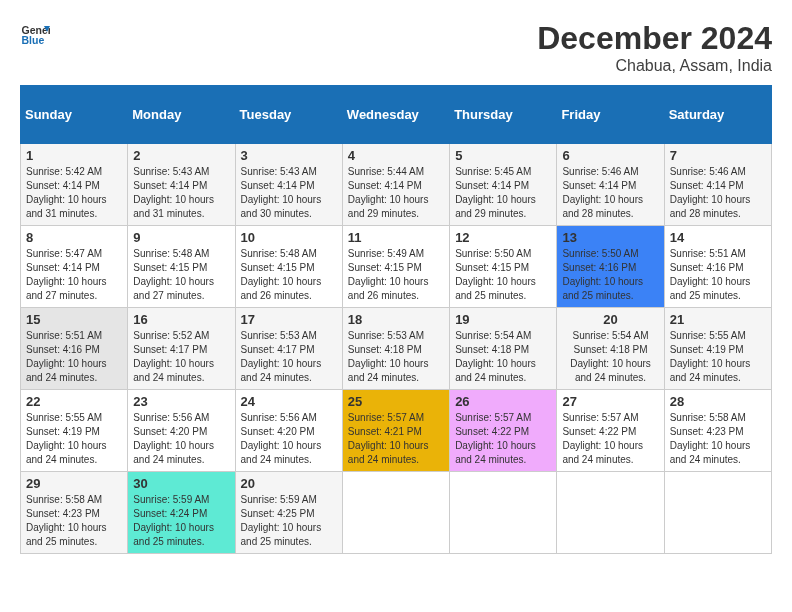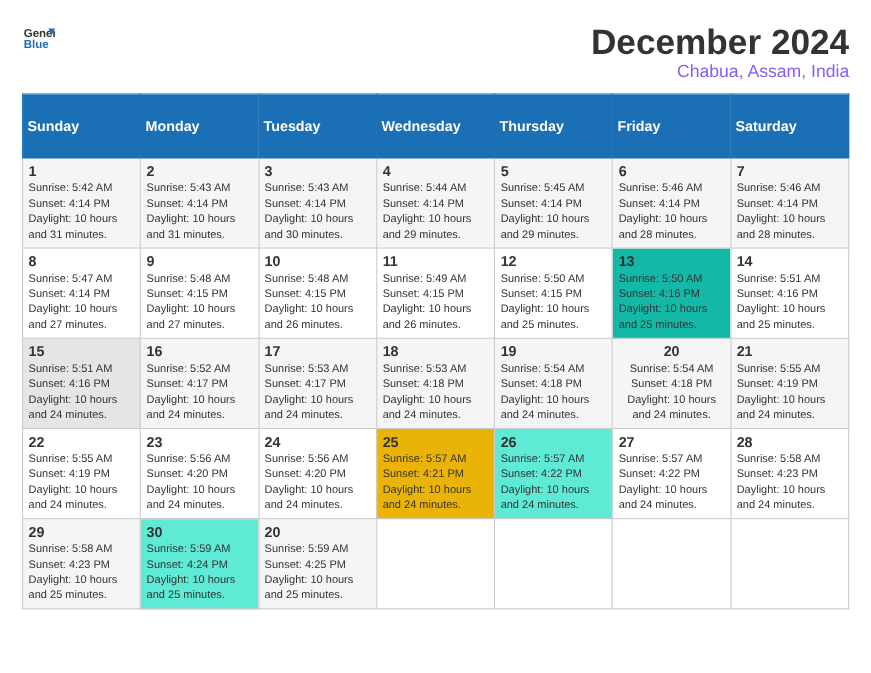--- a/index.html
+++ b/index.html
@@ -28,21 +28,21 @@
     .title-area {
       text-align: right;
     }
     .month-title {
       font-size: 32px;
       font-weight: bold;
       color: #333;
     }
     .location-title {
       font-size: 16px;
-      color: #8b5cf6;
+      color: #404040;
     }
     .calendar-table {
       width: 100%;
       border-collapse: collapse;
       font-size: 11px;
     }
     .calendar-table th {
       background-color: #1a6fb5;
       color: #fff;
       padding: 21px 4px;
@@ -204,21 +204,21 @@
           </div>
         </td>
         <td style="background-color: rgb(255, 255, 255);">
           <span class="day-num">12</span>
           <div class="day-info">
             Sunrise: 5:50 AM<br>
             Sunset: 4:15 PM<br>
             Daylight: 10 hours and 25 minutes.
           </div>
         </td>
-        <td style="background-color: #14b8a6; margin-top: 28px;">
+        <td style="background-color: #3b82f6; margin-top: 28px;">
           <span class="day-num">13</span>
           <div class="day-info">
             Sunrise: 5:50 AM<br>
             Sunset: 4:16 PM<br>
             Daylight: 10 hours and 25 minutes.
           </div>
         </td>
         <td style="background-color: rgb(255, 255, 255);">
           <span class="day-num">14</span>
           <div class="day-info">
@@ -312,21 +312,21 @@
           </div>
         </td>
         <td style="background-color: #eab308;">
           <span class="day-num">25</span>
           <div class="day-info">
             Sunrise: 5:57 AM<br>
             Sunset: 4:21 PM<br>
             Daylight: 10 hours and 24 minutes.
           </div>
         </td>
-        <td style="background-color: #5eead4; margin-top: 40px;">
+        <td style="background-color: #f0abfc; margin-top: 40px;">
           <span class="day-num">26</span>
           <div class="day-info">
             Sunrise: 5:57 AM<br>
             Sunset: 4:22 PM<br>
             Daylight: 10 hours and 24 minutes.
           </div>
         </td>
         <td style="background-color: rgb(255, 255, 255);">
           <span class="day-num">27</span>
           <div class="day-info">

